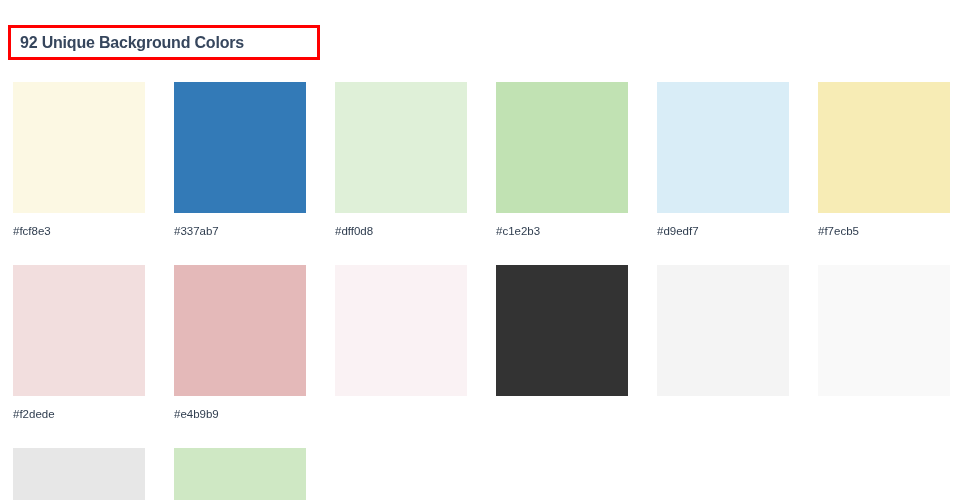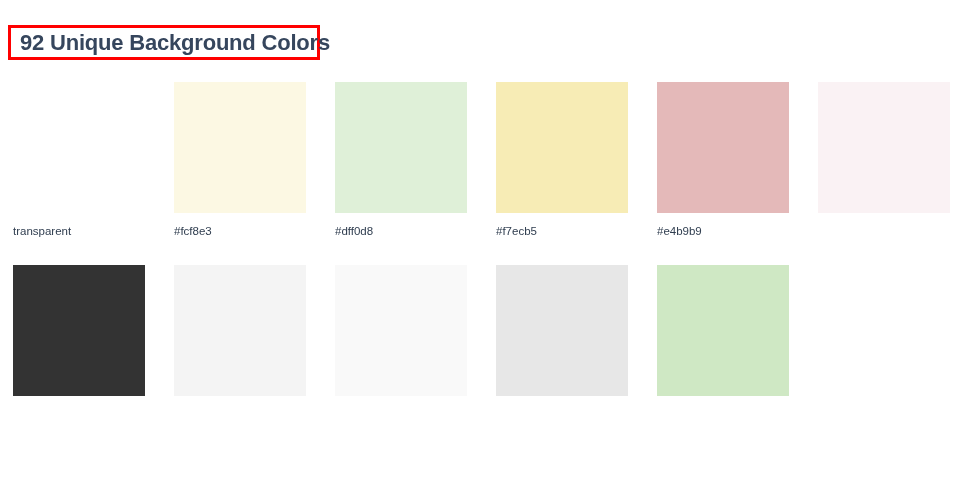--- a/index.html
+++ b/index.html
@@ -22,21 +22,21 @@
     left: 8px;
     top: 25px;
     width: 312px;
     height: 35px;
     box-sizing: border-box;
     border: 3px solid #ff0000;
     display: flex;
     align-items: center;
   }
   .page-title {
-    font-size: 22px;
+    font-size: 16px;
     font-weight: bold;
     color: #36465d;
     letter-spacing: -0.2px;
     line-height: 1;
     padding-left: 9px;
     white-space: nowrap;
   }
 
   
   .swatch-grid {
@@ -70,34 +70,46 @@
 </style>
 </head>
 <body>
 
 <div class="page-header">
   <span class="page-title">92 Unique Background Colors</span>
 </div>
 
 <div class="swatch-grid">
     <div class="swatch-cell">
-      <span class="swatch-chip" style="background-color: transparent;"></span>
-      <span class="swatch-label">transparent</span>
+      <span class="swatch-chip" style="background-color: rgb(252, 248, 227);"></span>
+      <span class="swatch-label">#fcf8e3</span>
     </div>
     <div class="swatch-cell">
-      <span class="swatch-chip" style="background-color: rgb(252, 248, 227);"></span>
-      <span class="swatch-label">#fcf8e3</span>
+      <span class="swatch-chip" style="background-color: rgb(51, 122, 183);"></span>
+      <span class="swatch-label">#337ab7</span>
     </div>
     <div class="swatch-cell">
       <span class="swatch-chip" style="background-color: rgb(223, 240, 216);"></span>
       <span class="swatch-label">#dff0d8</span>
     </div>
     <div class="swatch-cell">
+      <span class="swatch-chip" style="background-color: rgb(193, 226, 179);"></span>
+      <span class="swatch-label">#c1e2b3</span>
+    </div>
+    <div class="swatch-cell">
+      <span class="swatch-chip" style="background-color: rgb(217, 237, 247);"></span>
+      <span class="swatch-label">#d9edf7</span>
+    </div>
+    <div class="swatch-cell">
       <span class="swatch-chip" style="background-color: rgb(247, 236, 181);"></span>
       <span class="swatch-label">#f7ecb5</span>
+    </div>
+    <div class="swatch-cell">
+      <span class="swatch-chip" style="background-color: rgb(242, 222, 222);"></span>
+      <span class="swatch-label">#f2dede</span>
     </div>
     <div class="swatch-cell">
       <span class="swatch-chip" style="background-color: rgb(228, 185, 185);"></span>
       <span class="swatch-label">#e4b9b9</span>
     </div>
     <div class="swatch-cell">
       <span class="swatch-chip" style="background-color: rgb(250, 242, 244);"></span>
       <span class="swatch-label"></span>
     </div>
     <div class="swatch-cell">

